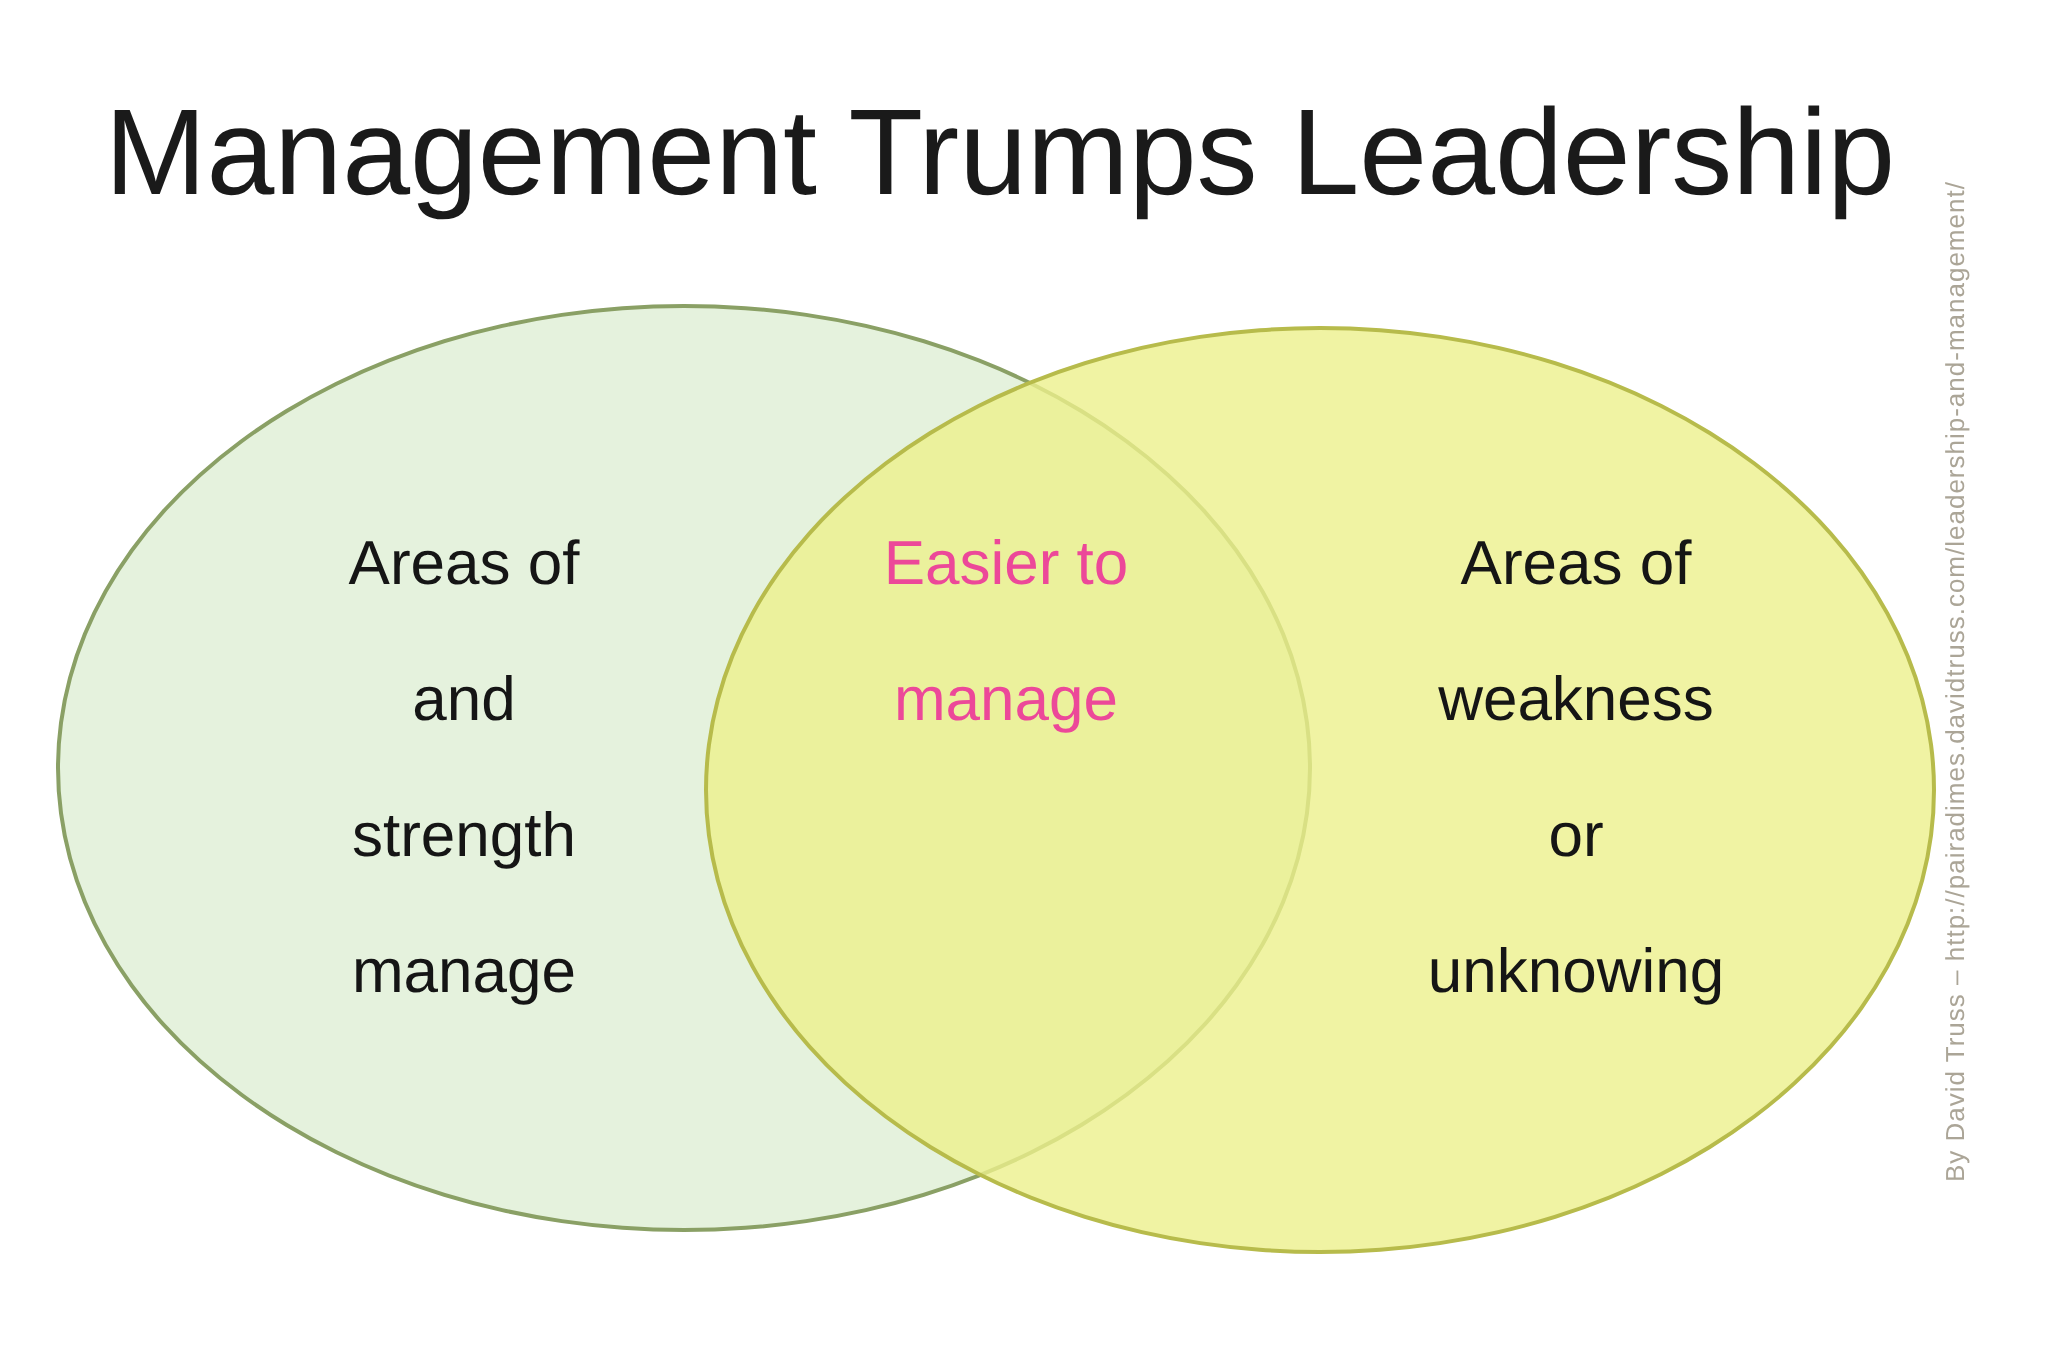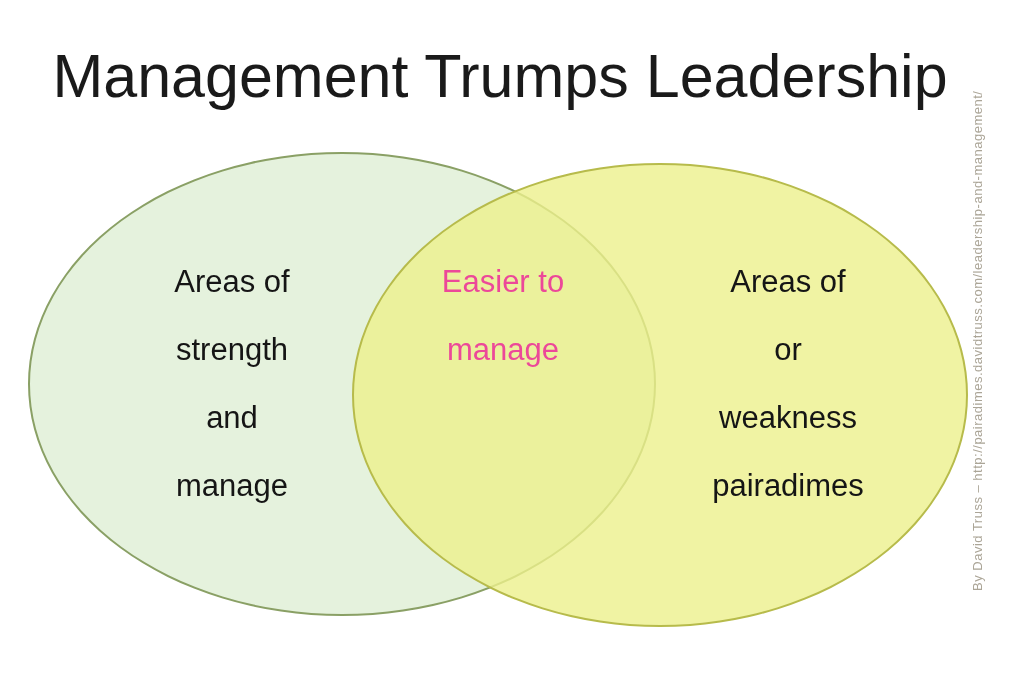--- a/index.html
+++ b/index.html
@@ -54,32 +54,32 @@
 <div class="stage">
 
   <div class="title">Management Trumps Leadership</div>
 
   <div class="ellipse left" style="background: rgba(225, 240, 215, 0.85); border-color: rgb(138, 160, 101);"></div>
 
   <div class="ellipse right" style="background: rgba(236, 240, 140, 0.8); border-color: rgb(183, 187, 75);"></div>
 
   <div class="textblock left" style="color: rgb(21, 21, 21);">
     <div>Areas of</div>
+    <div>and</div>
     <div>strength</div>
-    <div>and</div>
     <div>manage</div>
   </div>
 
   <div class="textblock overlap" style="color: #ec4899;">
     <div>Easier to</div>
     <div>manage</div>
   </div>
 
   <div class="textblock right" style="color: rgb(21, 21, 21);">
     <div>Areas of</div>
+    <div>weakness</div>
     <div>or</div>
-    <div>weakness</div>
-    <div>pairadimes</div>
+    <div>unknowing</div>
   </div>
 
   <div class="watermark">By David Truss – http://pairadimes.davidtruss.com/leadership-and-management/</div>
 
 </div>
 
 </body></html>

